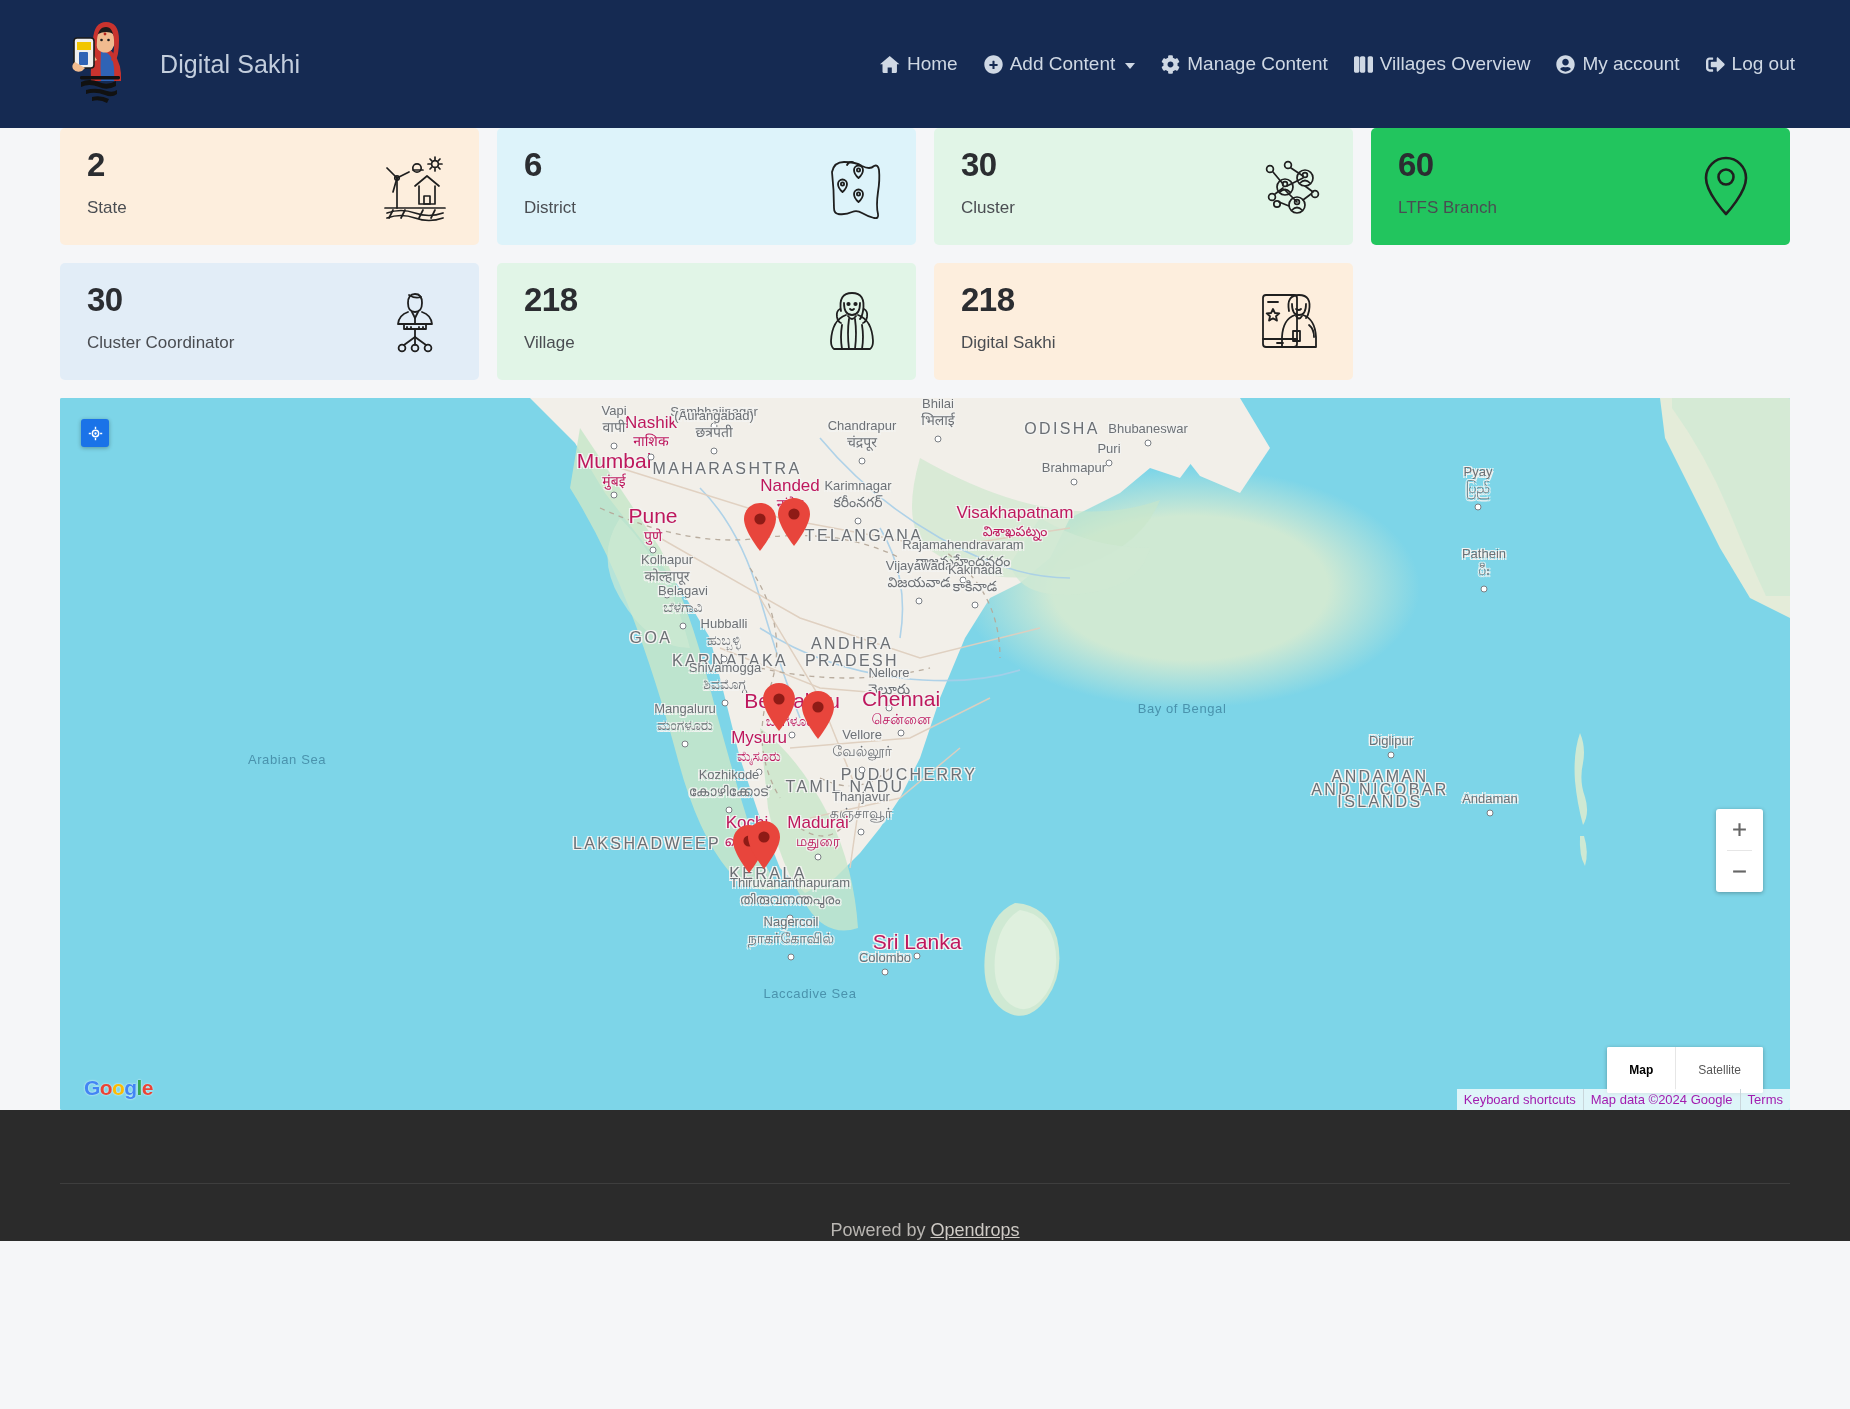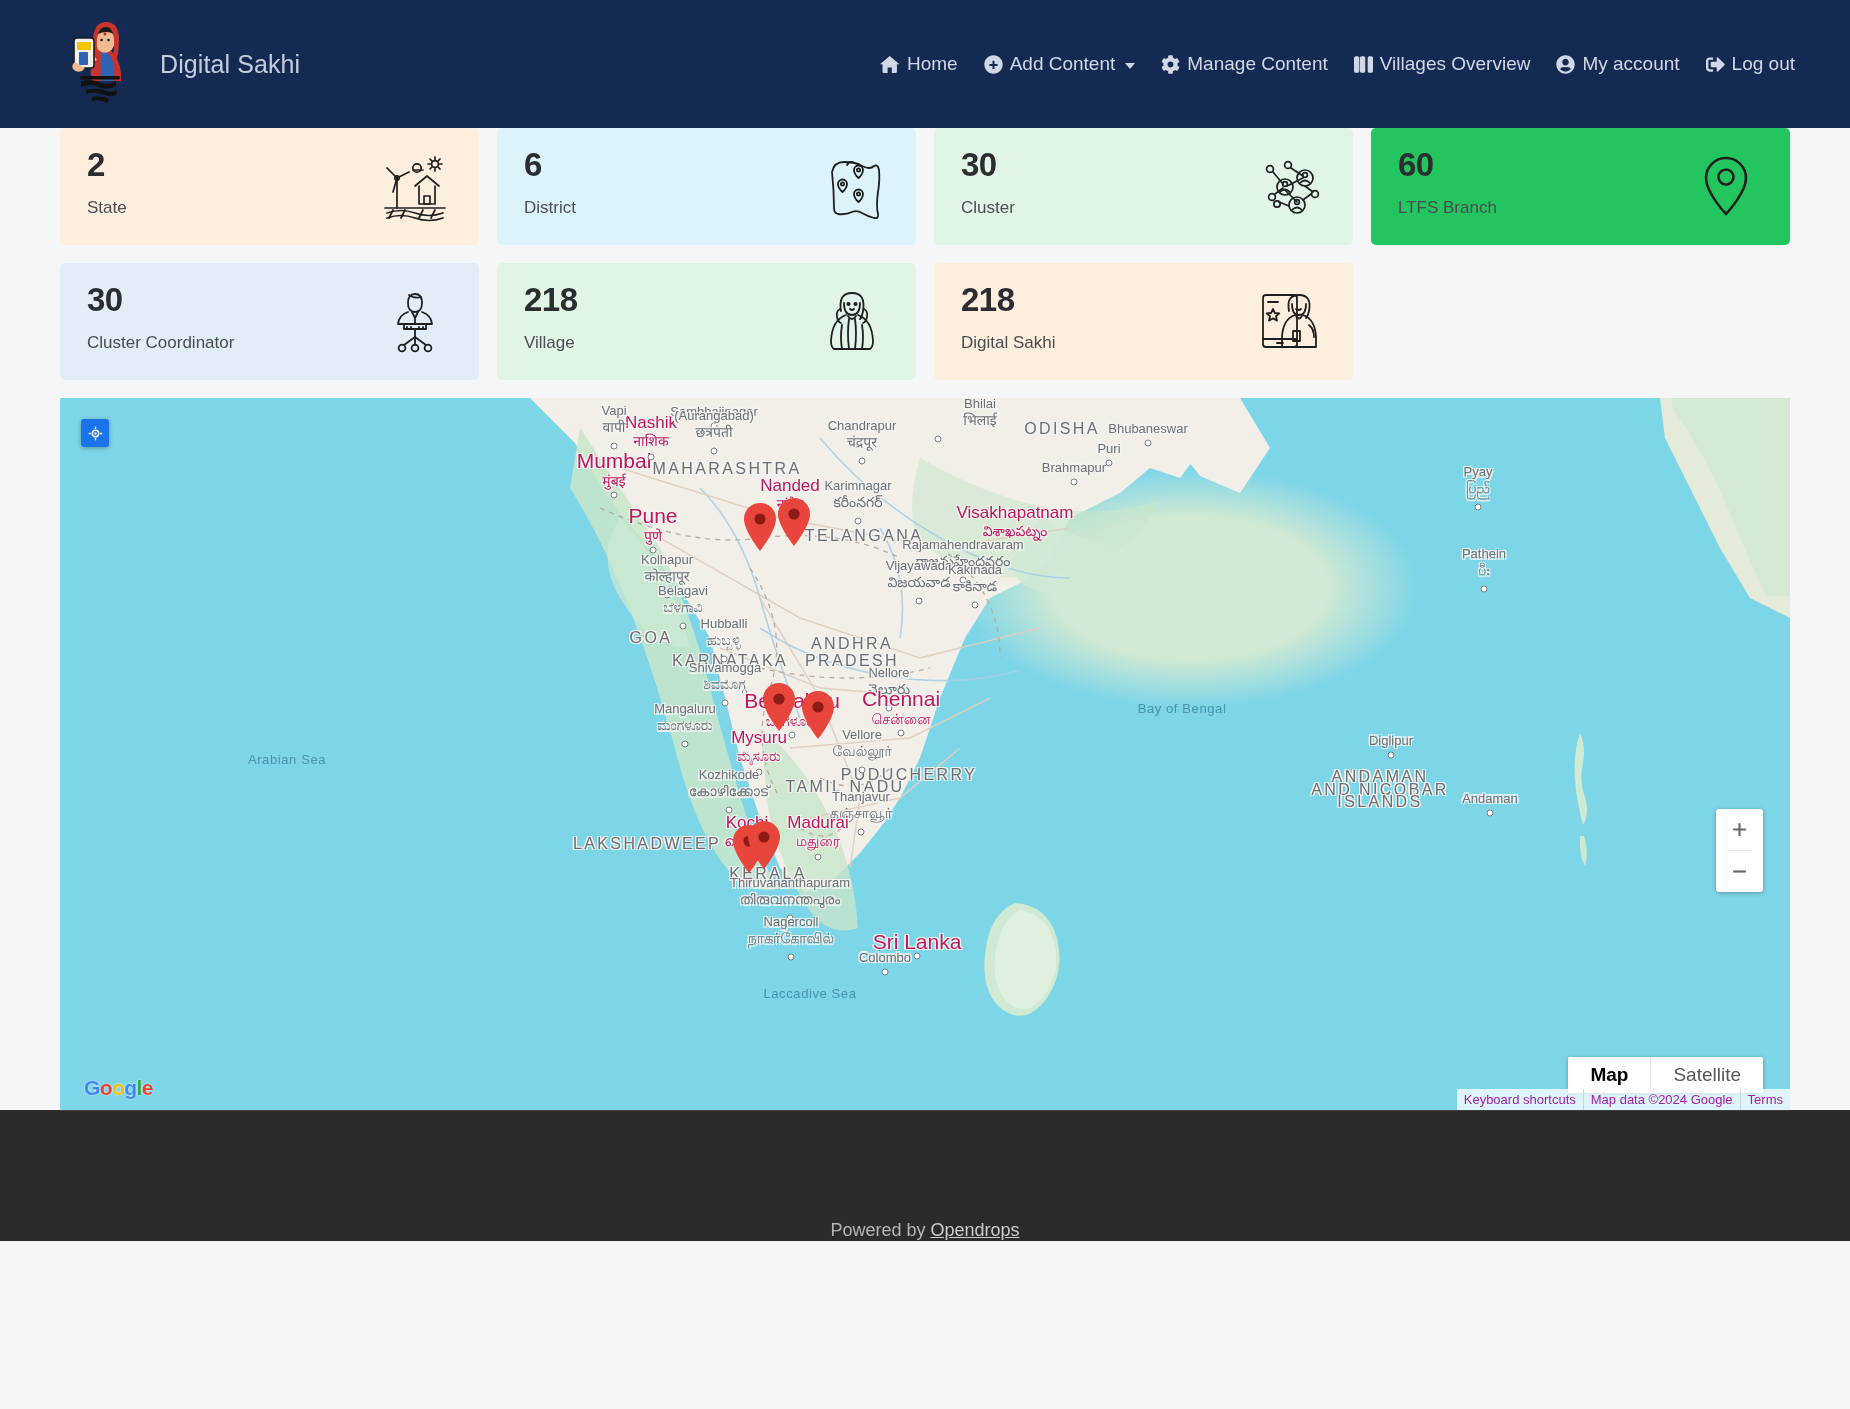--- a/index.html
+++ b/index.html
@@ -220,22 +220,22 @@
   .maptype {
     position: absolute;
     right: 27px; bottom: 17px;
     display: flex;
     background: #fff;
     border-radius: 2px;
     box-shadow: 0 1px 4px rgba(0,0,0,.3);
     overflow: hidden;
   }
   .maptype-btn {
-    padding: 7px 22px;
-    font-size: 19px;
+    padding: 16px 22px;
+    font-size: 12px;
     color: #565656;
     cursor: pointer;
     background: #fff;
   }
   .maptype-btn.active { color: #000; font-weight: 700; }
   .maptype-btn + .maptype-btn { border-left: 1px solid #e6e6e6; }
   .google-logo {
     position: absolute;
     left: 24px; bottom: 10px;
     font-size: 21px;
@@ -264,21 +264,21 @@
   .attrib-item.plain { cursor: default; }
   .attrib-sep { width: 1px; background: #c9d6db; }
 
   
   .footer {
     background: #2b2b2b;
     height: 131px;
     padding: 0 60px;
     display: flex;
     flex-direction: column;
-    justify-content: space-between;
+    justify-content: flex-end;
   }
   .footer-rule {
     border-top: 1px solid #3e3e3e;
     margin-bottom: 36px;
   }
   .footer-text {
     text-align: center;
     color: #b9b6b2;
     font-size: 18px;
   }
@@ -654,21 +654,21 @@
         <div class="map-label lb-sm" style="left: 654px; top: 14px;">Sambhajinagar</div>
         <div class="city-dot" style="left: 654px; top: 28px;"></div>
         <div class="map-label lb-sm" style="left: 654px; top: 27px;">(Aurangabad)<span class="lb-native">छत्रपती</span></div>
         <div class="city-dot" style="left: 654px; top: 53px;"></div>
         <div class="map-label lb-city" style="left: 730px; top: 96px;">Nanded<span class="lb-native">नांदेड</span></div>
         <div class="city-dot" style="left: 730px; top: 122px;"></div>
         <div class="map-label lb-sm" style="left: 607px; top: 171px;">Kolhapur<span class="lb-native">कोल्हापूर</span></div>
         <div class="city-dot" style="left: 607px; top: 197px;"></div>
         <div class="map-label lb-sm" style="left: 802px; top: 37px;">Chandrapur<span class="lb-native">चंद्रपूर</span></div>
         <div class="city-dot" style="left: 802px; top: 63px;"></div>
-        <div class="map-label lb-sm" style="left: 878px; top: 15px; margin-left: 42px;">Bhilai<span class="lb-native">भिलाई</span></div>
+        <div class="map-label lb-sm" style="left: 878px; top: 15px;">Bhilai<span class="lb-native">भिलाई</span></div>
         <div class="city-dot" style="left: 878px; top: 41px;"></div>
         <div class="map-label lb-sm" style="left: 1088px; top: 31px;">Bhubaneswar</div>
         <div class="city-dot" style="left: 1088px; top: 45px;"></div>
         <div class="map-label lb-sm" style="left: 1014px; top: 70px;">Brahmapur</div>
         <div class="city-dot" style="left: 1014px; top: 84px;"></div>
         <div class="map-label lb-sm" style="left: 1049px; top: 51px;">Puri</div>
         <div class="city-dot" style="left: 1049px; top: 65px;"></div>
         <div class="map-label lb-sm" style="left: 798px; top: 97px;">Karimnagar<span class="lb-native">కరీంనగర్</span></div>
         <div class="city-dot" style="left: 798px; top: 123px;"></div>
         <div class="map-label lb-city" style="left: 955px; top: 123px;">Visakhapatnam<span class="lb-native">విశాఖపట్నం</span></div>

